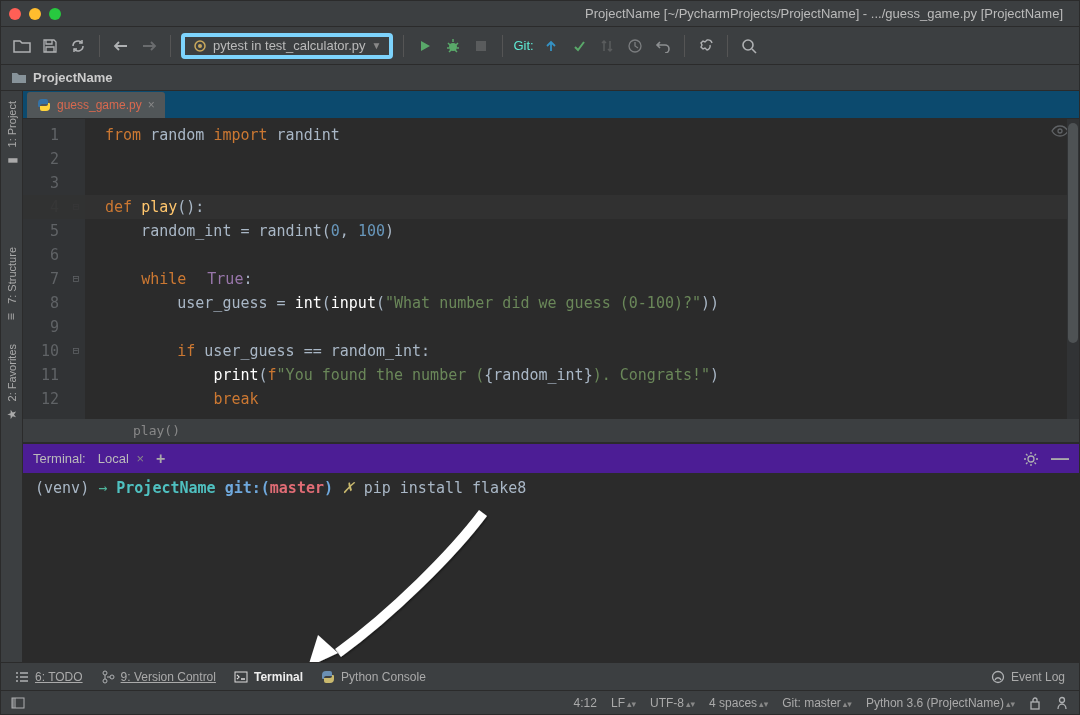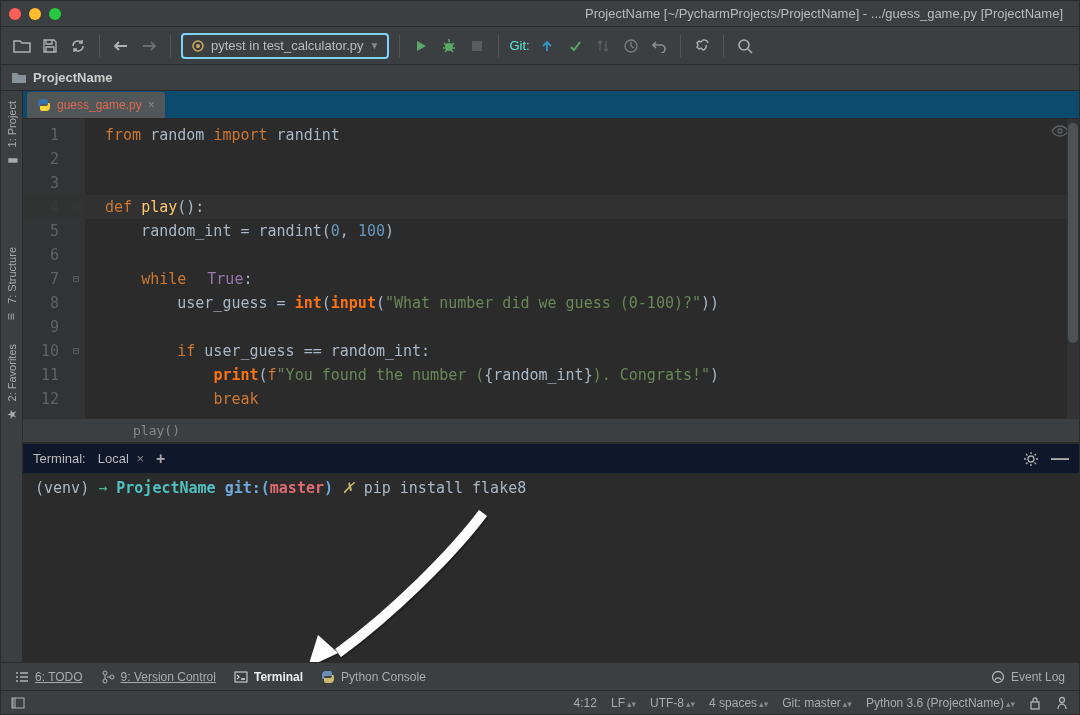--- a/index.html
+++ b/index.html
@@ -46,21 +46,21 @@
     border-bottom: 1px solid #2b2b2b;
     display: flex; align-items: center; padding: 0 10px; gap: 6px;
   }
   .tb-icon {
     width: 22px; height: 22px; display:flex; align-items:center; justify-content:center;
     color: #AFB1B3; font-size: 16px;
   }
   .vsep { width:1px; height:22px; background:#555; margin: 0 4px; }
   .run-config {
     display:flex; align-items:center; gap:6px;
-    border: 2px solid #7dd3fc; border-radius: 4px; padding: 2px 8px;
+    border: 4px solid #7dd3fc; border-radius: 4px; padding: 2px 8px;
     height: 26px; color: #bbb;
   }
   .run-config .arrow { color:#888; font-size:10px; }
   .breadcrumbs {
     height: 26px; background:#3c3f41; border-bottom:1px solid #2b2b2b;
     display:flex; align-items:center; padding: 0 10px; gap:6px;
   }
   .breadcrumbs .folder-icon { color:#87939a; }
   .breadcrumbs .crumb { font-weight:bold; color:#ccc; }
   
@@ -130,32 +130,32 @@
   }
   .current-line {
     position:absolute; left:0; right:0; height:24px; top:76px;
     background: rgba(50,50,50,0.9);
   }
   .kw { color:#cc7832; }
   .fn { color:#ffc66d; }
   .id { color:#a9b7c6; }
   .num { color:#6897bb; }
   .str { color:#6a8759; }
-  .bi { color:#f97316;font-weight:bold; }
+  .bi { color:#ffffff; }
   .const { color:#9876aa;margin-left:12px; }
   
   .code-breadcrumb {
     height:24px; background:#3c3f41;
     color:#888; padding-left: 110px; font-family:"Menlo",monospace;
     font-size:13px; display:flex; align-items:center;
     border-bottom:1px solid #2b2b2b;
   }
   
   .term-header {
-    height:30px; background:#0f172a; display:flex; align-items:center;
+    height:30px; background:#4c1d95; display:flex; align-items:center;
     padding: 0 10px; gap:12px;
     border-top:1px solid #2b2b2b;
   }
   .term-header .label { color:#bbb; }
   .term-header .tab { color:#bbb; }
   .term-header .plus { font-weight:bold; font-size:16px; color:#aaa; }
   .term-header .spacer { flex:1; }
   .term-body {
     flex:1; background:#2b2b2b;
     font-family:"Menlo","Consolas",monospace; font-size:15px;

